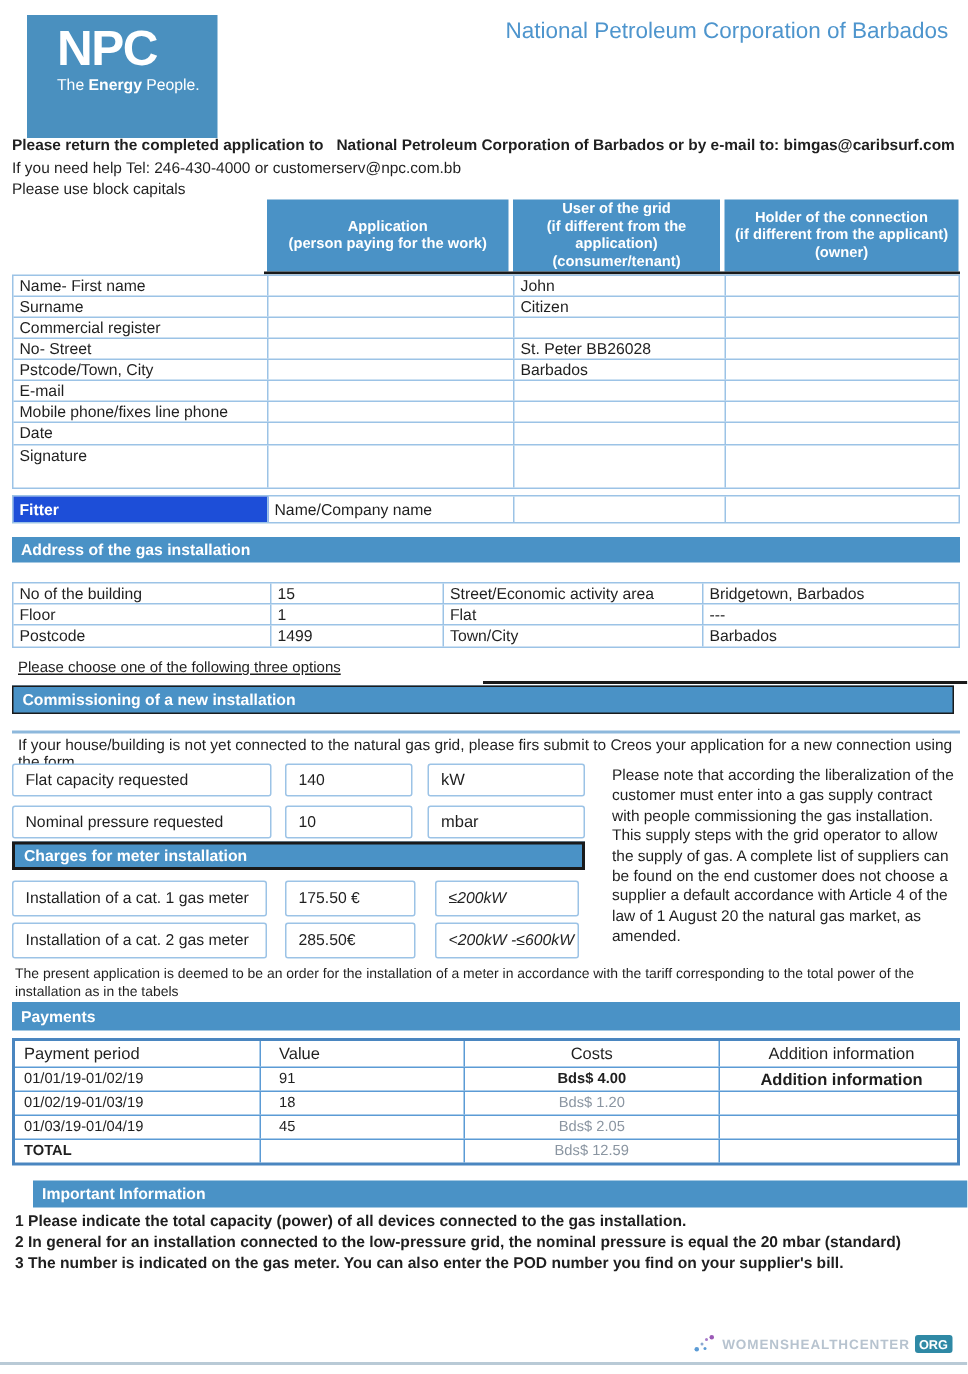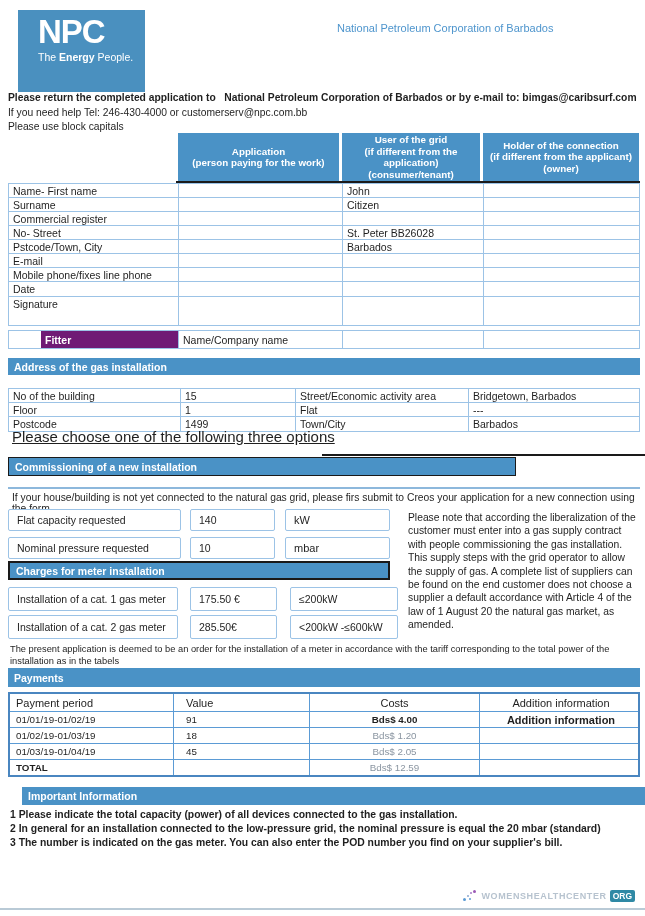--- a/index.html
+++ b/index.html
@@ -4,21 +4,21 @@
 <style>
   html,body{margin:0;padding:0;background:#fff;}
   body{font-family:"Liberation Sans","DejaVu Sans",sans-serif;color:#1f1f1f;}
   .page{position:relative;width:645px;height:916px;background:#fff;overflow:hidden;}
 
   
   .logo{position:absolute;left:18px;top:10px;width:127px;height:82px;background:#4a90bf;color:#fff;box-sizing:border-box;padding:4px 0 0 20px;}
   .logo .acr{font-size:33px;font-weight:bold;letter-spacing:-1px;line-height:36px;}
   .logo .tag{font-size:10.5px;margin-top:1px;}
   .logo .tag b{font-weight:bold;}
-  .doc-title{position:absolute;left:337px;top:22px;font-size:11px;color:#4e95cd;white-space:nowrap;}
+  .doc-title{position:absolute;left:337px;top:12px;font-size:15px;color:#4e95cd;white-space:nowrap;}
 
   .intro-bold{position:absolute;left:8px;top:92px;font-size:10.3px;font-weight:bold;white-space:pre-wrap;}
   .intro-line{position:absolute;left:8px;font-size:10.3px;}
 
   
   .banner{position:absolute;background:#4a92c6;color:#fff;font-weight:bold;font-size:10.5px;display:flex;align-items:center;box-sizing:border-box;padding-left:6px;}
 
   
   .col-heads{position:absolute;left:178px;top:133px;width:462px;display:flex;gap:3px;}
   .col-head{background:#4a92c6;color:#fff;font-weight:bold;font-size:9.8px;height:48px;display:flex;flex-direction:column;justify-content:center;text-align:center;line-height:11.5px;box-sizing:border-box;padding:1px 2px;}
@@ -28,37 +28,37 @@
   
   .tbl{position:absolute;box-sizing:border-box;border:1px solid #9cc3e6;background:#fff;}
   .row{display:grid;box-sizing:border-box;border-bottom:1px solid #9cc3e6;}
   .row:last-child{border-bottom:none;}
   .app-cols{grid-template-columns:170px 164px 141px 157px;}
   .addr-cols{grid-template-columns:172px 115px 173px 172px;}
   .cell{box-sizing:border-box;border-right:1px solid #9cc3e6;padding:0 4px;display:flex;align-items:center;font-size:10.5px;overflow:hidden;white-space:nowrap;}
   .cell:last-child{border-right:none;}
   .h14{height:14px;}.h15{height:15px;}.h17{height:17px;}.h28{height:28px;}
   .cell.top{align-items:flex-start;padding-top:1px;}
-  .cell.bluecell{background:#701a75;color:#fff;font-weight:bold;margin-left:32px;}
-
-  .options-note{position:absolute;left:12px;top:428px;font-size:15px;text-decoration:underline;text-align:right;}
+  .cell.bluecell{background:#1d4ed8;color:#fff;font-weight:bold;}
+
+  .options-note{position:absolute;left:12px;top:440px;font-size:10px;text-decoration:underline;text-align:right;}
   .black-line-right{position:absolute;left:322px;top:454px;width:323px;height:2px;background:#1a1a1a;}
-  .commissioning-banner{left:8px;top:457px;width:508px;height:19px;border:1px solid #1a1a1a;}
+  .commissioning-banner{left:8px;top:457px;width:628px;height:19px;border:1px solid #1a1a1a;}
   .blue-hr{position:absolute;left:8px;top:487px;width:632px;height:2px;background:#8db8dc;}
   .commissioning-intro{position:absolute;left:12px;top:492px;width:625px;font-size:10.3px;}
 
   
   .field-row{position:absolute;left:8px;display:flex;}
   .fbox{box-sizing:border-box;border:1.5px solid #9cc3e6;border-radius:2px;display:flex;align-items:center;padding-left:8px;font-size:10.5px;background:#fff;overflow:hidden;white-space:nowrap;}
   .cap-label{width:173px;height:22px;}
   .cap-value{width:85px;height:22px;margin-left:9px;}
   .cap-unit{width:105px;height:22px;margin-left:10px;font-size:11px;}
   .chg-label{width:170px;height:24px;}
   .chg-value{width:87px;height:24px;margin-left:12px;}
-  .chg-unit{width:108px;height:24px;margin-left:13px;}
+  .chg-unit{width:96px;height:24px;margin-left:13px;font-style:italic;}
 
   .side-note{position:absolute;left:408px;top:511px;width:234px;font-size:10.3px;line-height:13.4px;}
   .charges-banner{left:8px;top:561px;width:382px;height:19px;border:2px solid #1a1a1a;}
   .charges-note{position:absolute;left:10px;top:644px;width:627px;font-size:9.3px;line-height:11.5px;}
 
   
   .pay-banner{left:8px;top:668px;width:632px;height:19px;}
   .ptbl{position:absolute;left:8px;top:692px;width:632px;box-sizing:border-box;border:2px solid #4a86c0;background:#fff;}
   .prow{display:grid;grid-template-columns:164px 136px 170px 162px;box-sizing:border-box;border-bottom:1px solid #5b9bd5;}
   .prow:last-child{border-bottom:none;}

